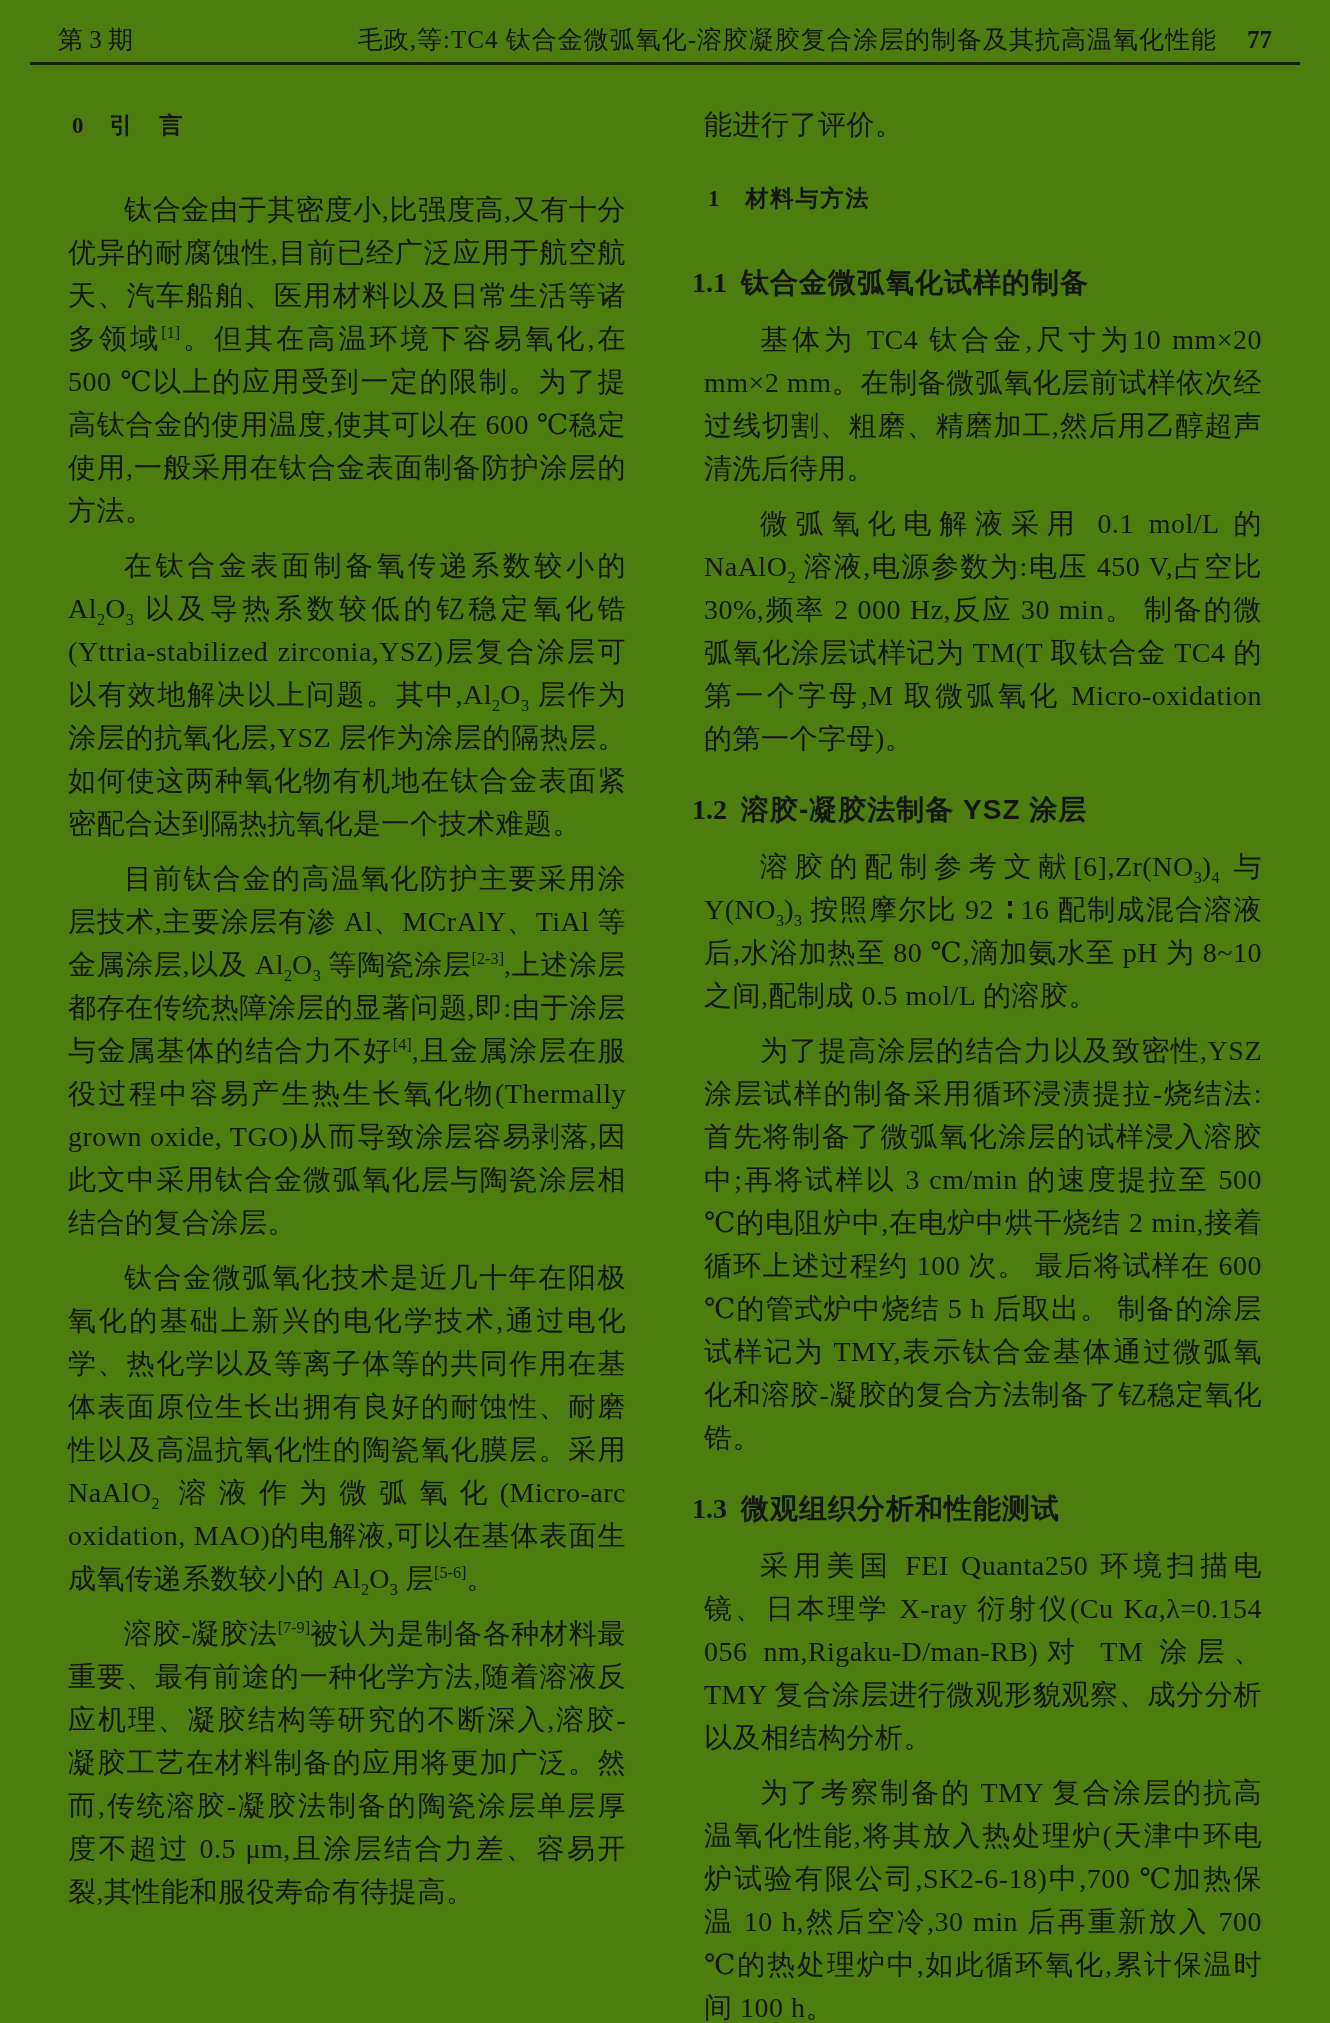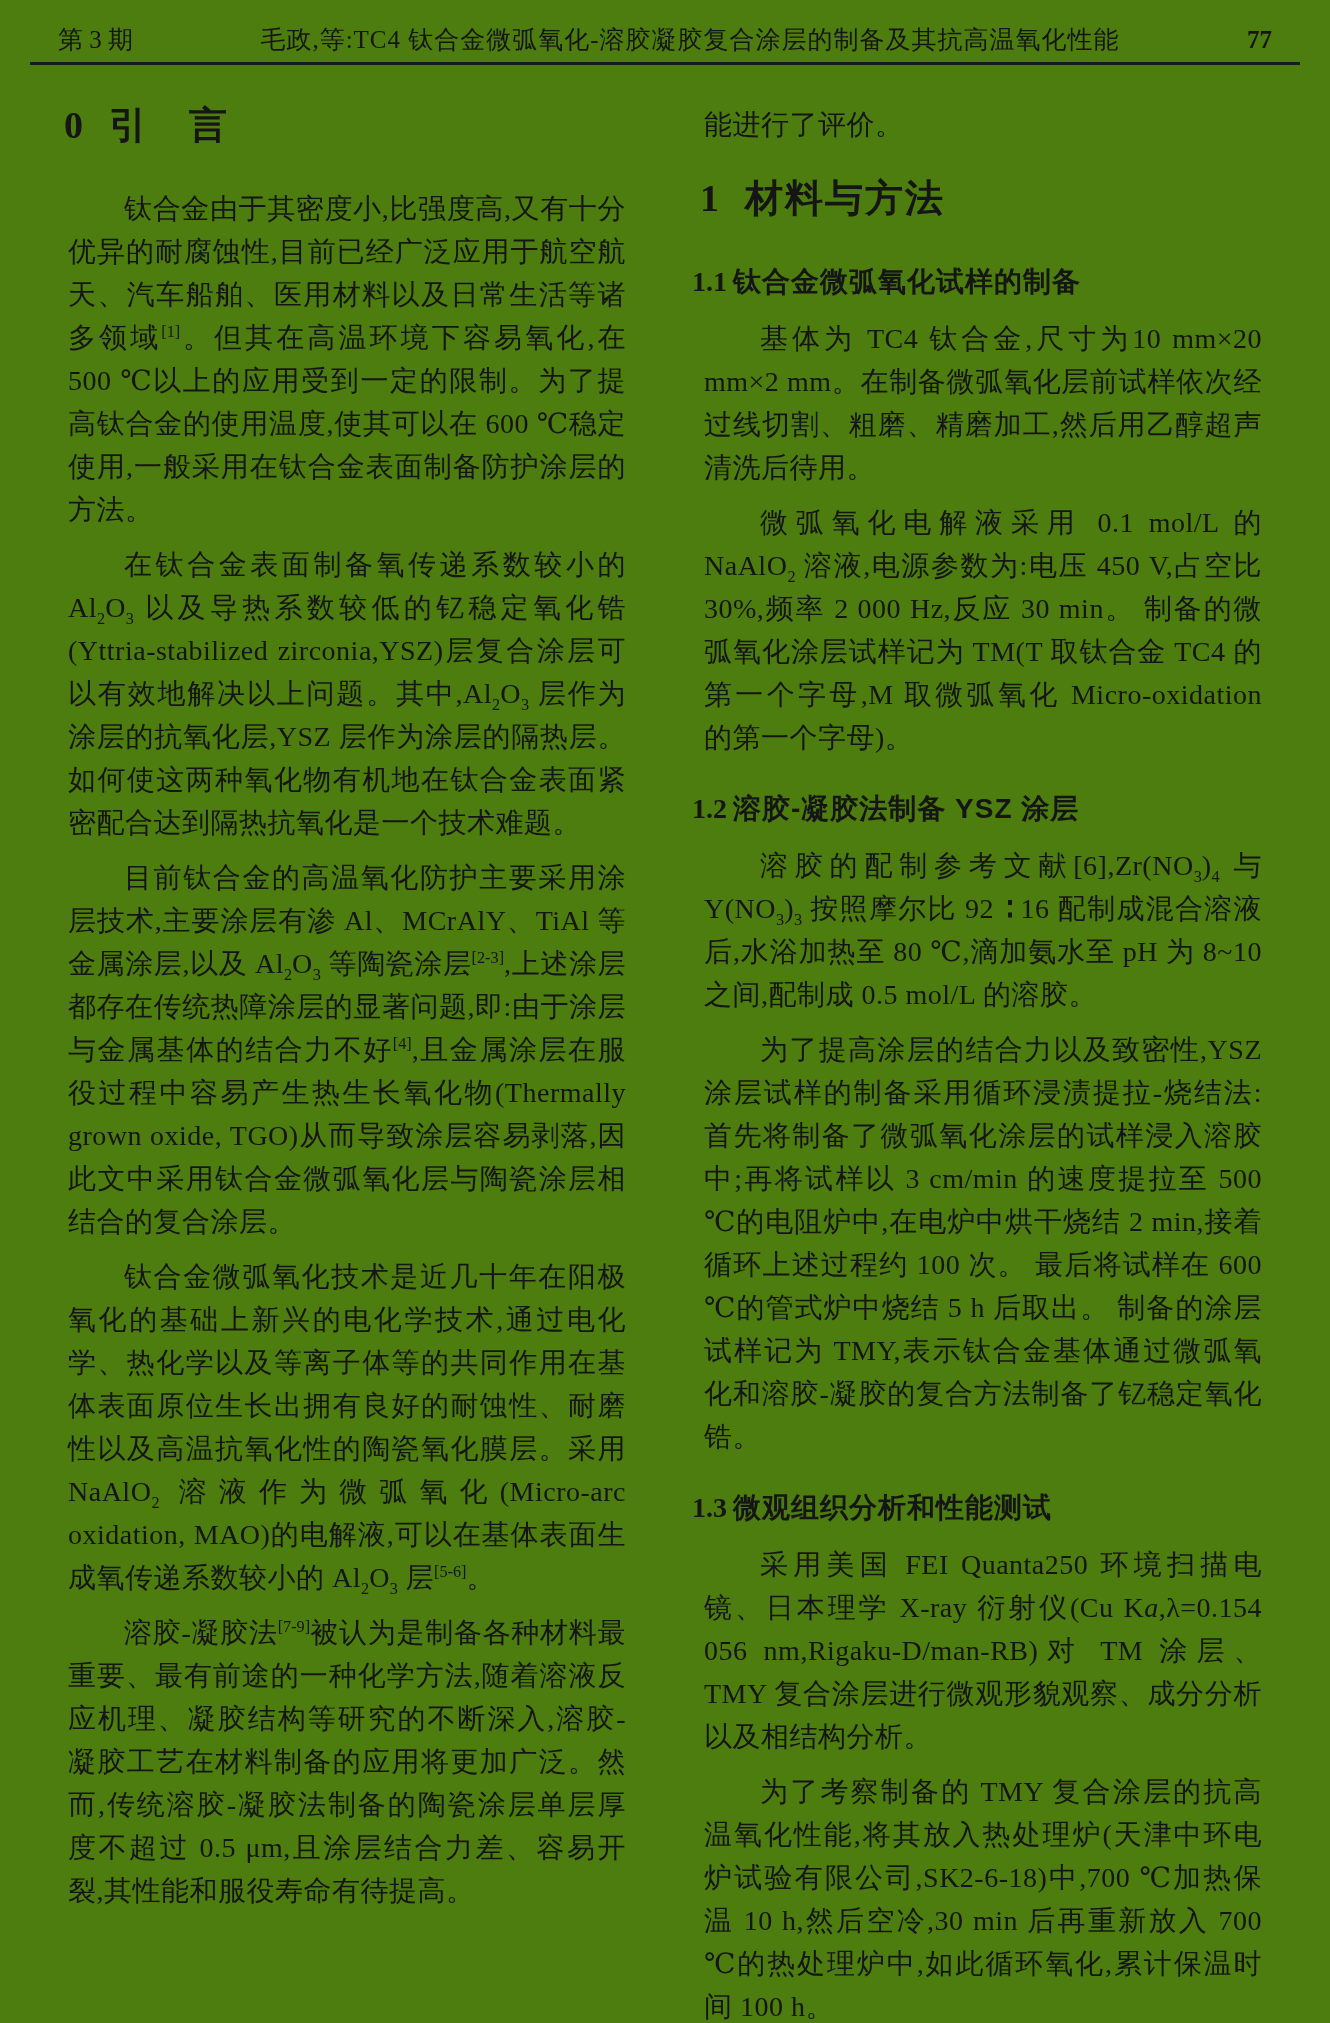--- a/index.html
+++ b/index.html
@@ -17,21 +17,21 @@
     display:flex;
     justify-content:space-between;
     align-items:baseline;
     padding:24px 58px 6px 58px;
     font-size:25px;
     line-height:32px;
   }
   .page-header .issue{white-space:nowrap;}
   .page-header .running-title{
     flex:1;
-    text-align:center;
+    text-align:right;
     padding:0 30px;
     letter-spacing:1px;
     white-space:nowrap;
   }
   .page-header .pageno{white-space:nowrap;font-weight:bold;}
   .header-rule{
     height:3px;
     background:#1a1a1a;
     margin:0 30px;
   }
@@ -50,41 +50,41 @@
     font-size:28px;
     line-height:43px;
     text-align:justify;
     text-indent:2em;
     letter-spacing:0.5px;
   }
   .para.noindent{text-indent:0;}
   .h1{
     font-family:"Liberation Sans","DejaVu Sans",sans-serif;
     font-weight:700;
-    font-size:38px;
+    font-size:23px;
     line-height:44px;
-    margin:30px 0 40px 8px;
+    margin:30px 0 40px 16px;
     letter-spacing:2px;
   }
   .h2{
     font-family:"Liberation Sans","DejaVu Sans",sans-serif;
     font-weight:700;
     font-size:28px;
     line-height:43px;
     margin:28px 0 14px 0;
     letter-spacing:1px;
   }
   .col > :first-child{margin-top:0;}
   .hnum{
     font-family:"Liberation Serif","DejaVu Serif",serif;
     font-weight:700;
     margin-right:26px;
     letter-spacing:0;
   }
-  .h2 .hnum{margin-right:6px;}
+  .h2 .hnum{margin-right:14px;}
   .rsup{
     vertical-align:super;
     font-size:0.58em;
     line-height:0;
     letter-spacing:0;
   }
   .rsub{
     vertical-align:sub;
     font-size:0.58em;
     line-height:0;

